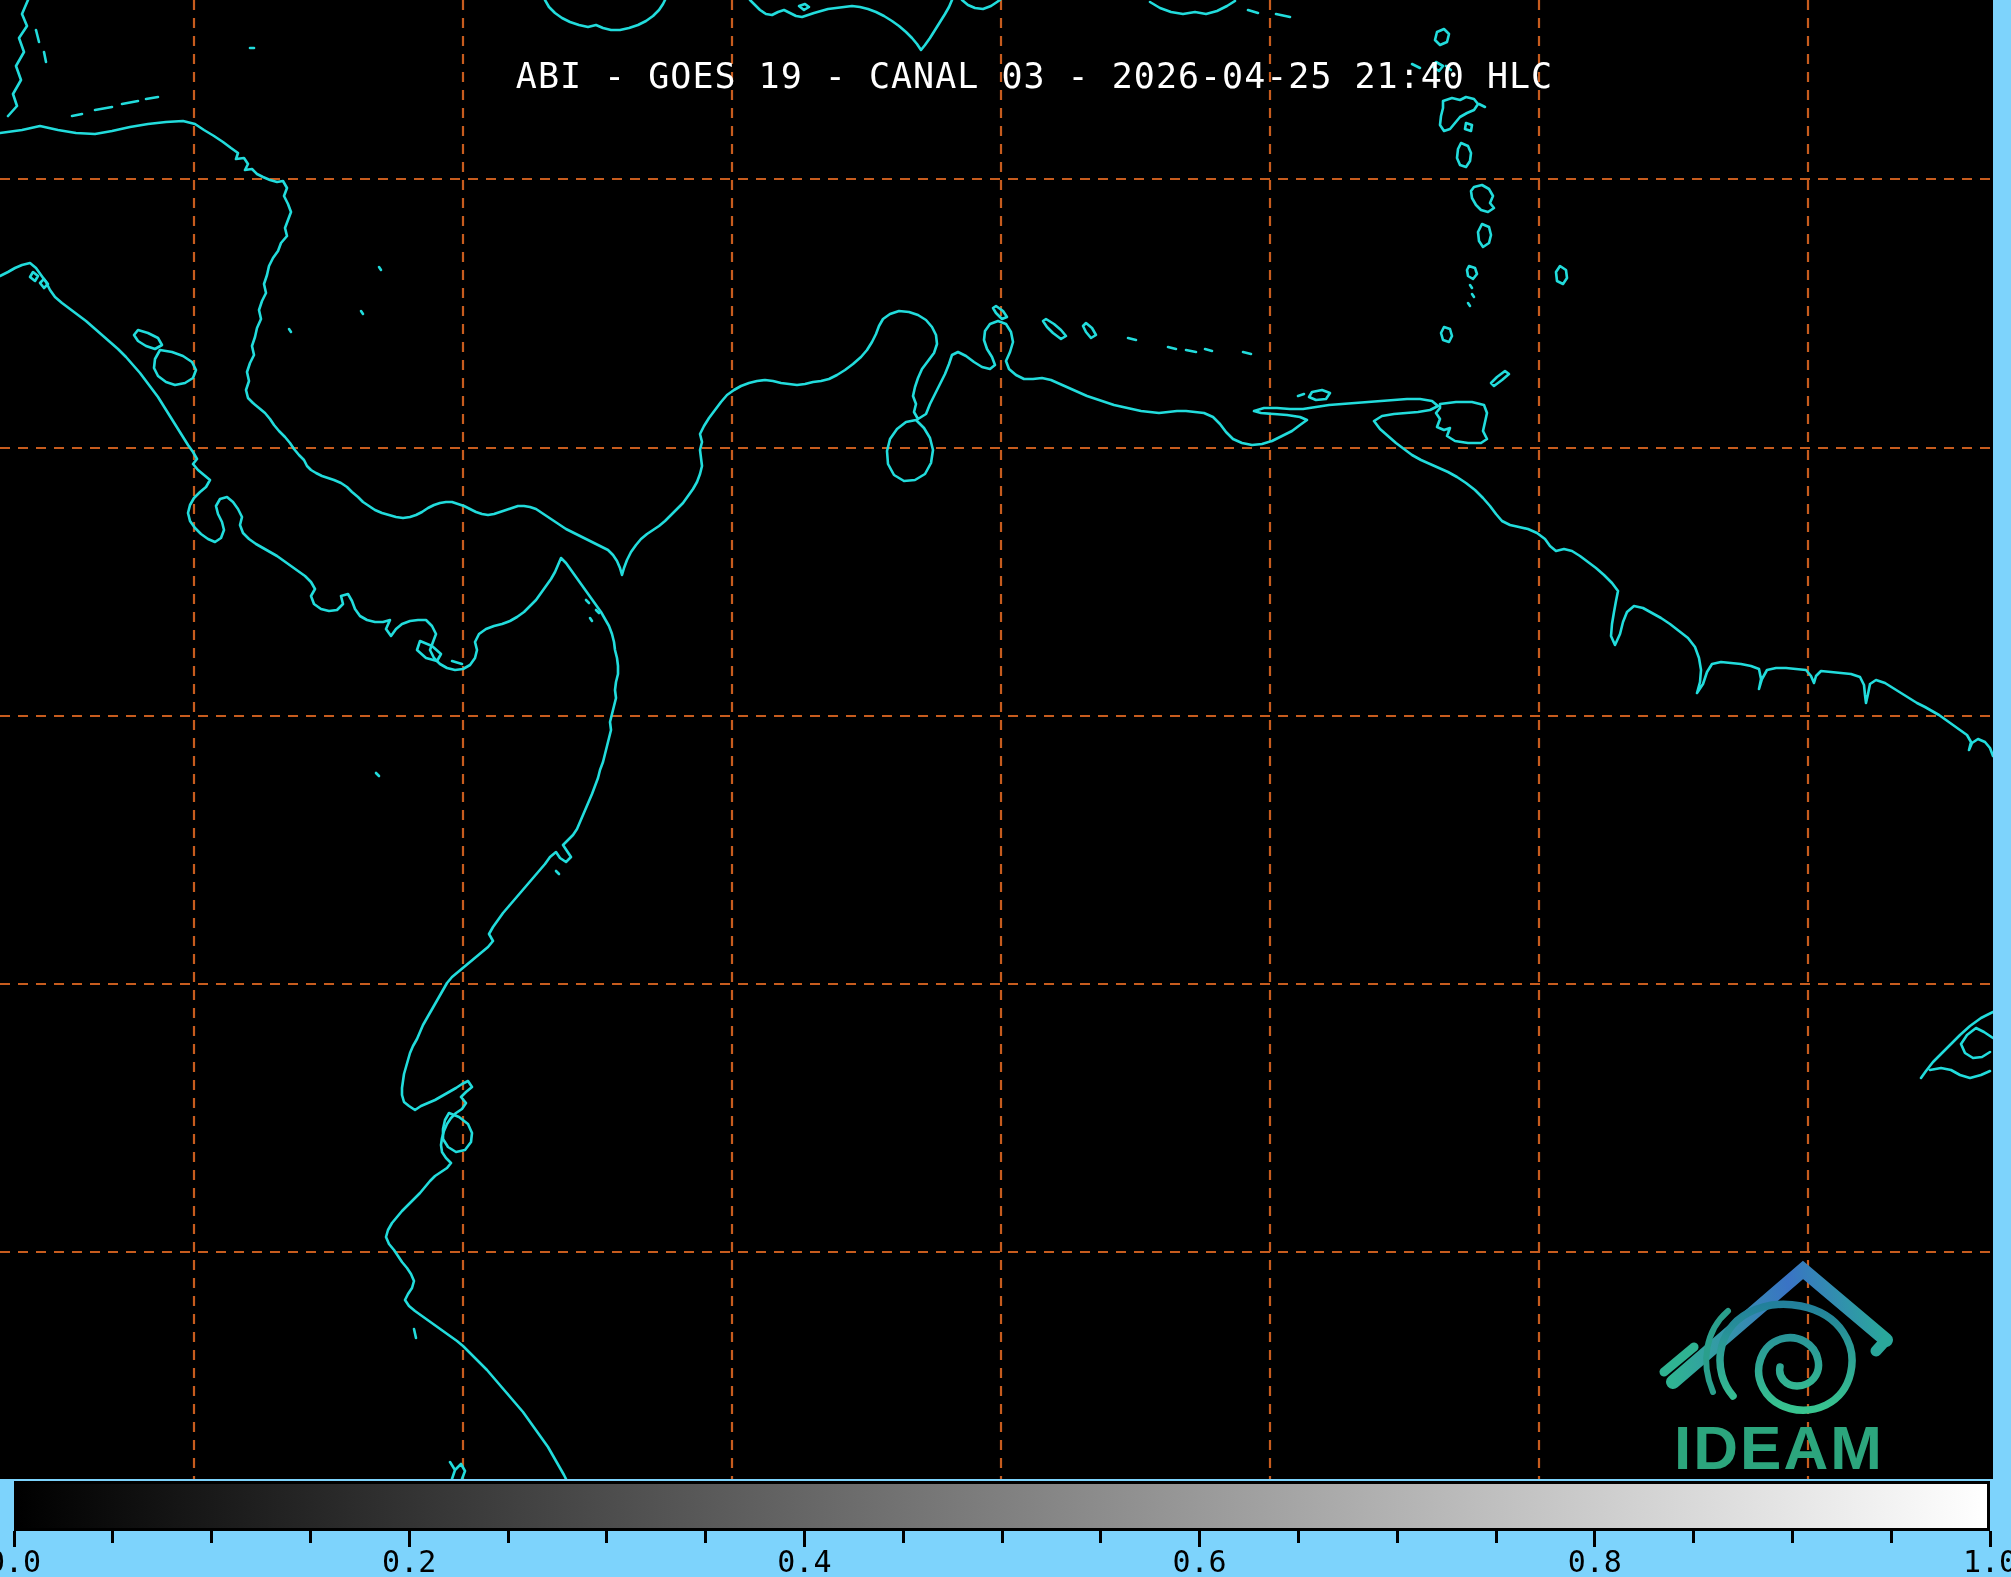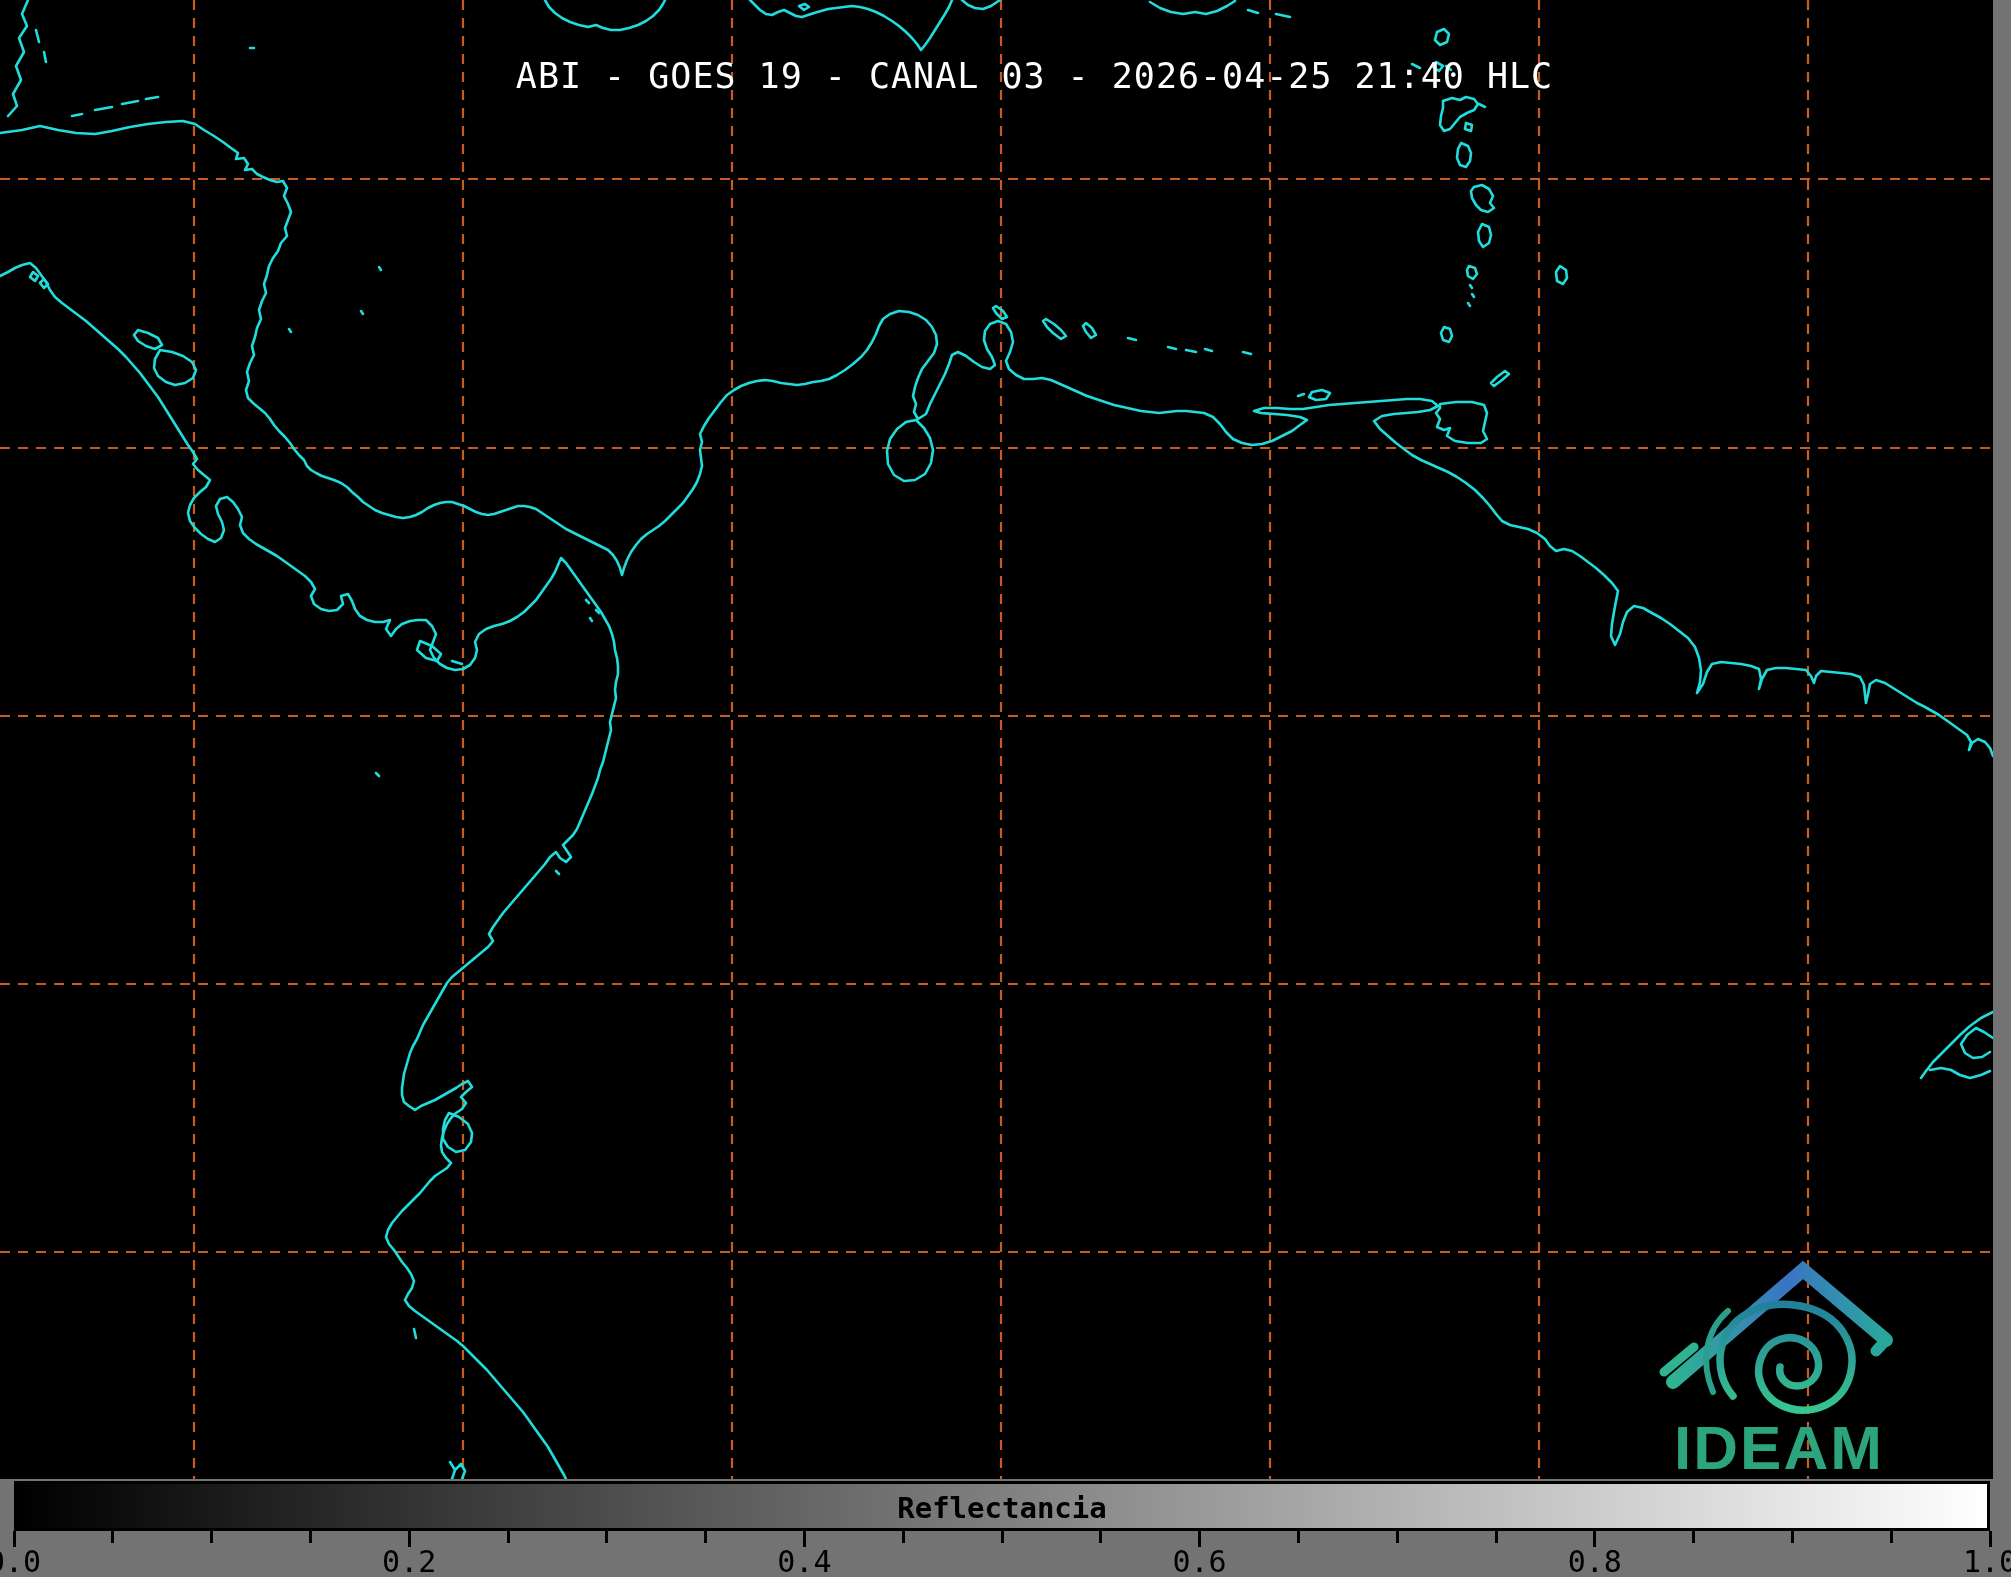--- a/index.html
+++ b/index.html
@@ -1,16 +1,16 @@
 <!DOCTYPE html>
 <html><head>
 <meta charset="utf-8">
 <style>
   html,body{margin:0;padding:0;background:#ffffff;}
-  .page{position:relative;width:2011px;height:1577px;background:#737373;overflow:hidden;
+  .page{position:relative;width:2011px;height:1577px;background:#7dd3fc;overflow:hidden;
         font-family:"DejaVu Sans Mono", monospace;}
   .map{position:absolute;left:0;top:0;width:1993px;height:1479px;background:#000000;}
   .map svg.base{position:absolute;left:0;top:0;}
   .map-title{position:absolute;left:0;top:56px;width:100%;text-align:center;
              color:#ffffff;font-size:35px;letter-spacing:1px;transform:translateX(38px);
              font-family:"DejaVu Sans Mono", monospace;}
   .logo-svg{position:absolute;left:0px;top:0px;}
   .cbar{position:absolute;left:14px;top:1481px;width:1976px;height:50px;
         background:linear-gradient(to right,#000000,#ffffff);
         border:3px solid #000;box-sizing:border-box;}
@@ -117,21 +117,20 @@
       </g>
       <g>
         <path d="M1733,1396 C1712,1372 1716,1330 1748,1313 C1780,1296 1825,1305 1843,1332 C1860,1357 1852,1392 1826,1405 C1803,1416 1774,1409 1763,1388 C1753,1369 1761,1345 1781,1339 C1798,1334 1815,1344 1818,1360 C1821,1374 1811,1386 1797,1386 C1786,1386 1778,1377 1780,1367" fill="none" stroke="url(#lgS)" stroke-width="7.5" stroke-linecap="round"></path>
         <path d="M1713,1392 C1700,1362 1706,1330 1728,1311" fill="none" stroke="#2a9f8c" stroke-width="6" stroke-linecap="round"></path>
       </g>
       <text x="1779" y="1469" text-anchor="middle" font-family="Liberation Sans, sans-serif" font-weight="bold" font-size="62" letter-spacing="2" fill="#2ca57d">IDEAM</text>
     </svg>
   </div>
 
   <div class="cbar"></div>
-  <div class="cbar-label">Reflectancia</div>
   <div id="cbar-axis">
       <div class="tick major" style="left: 12.5px;"></div>
       <div class="tick minor" style="left: 111.3px;"></div>
       <div class="tick minor" style="left: 210.1px;"></div>
       <div class="tick minor" style="left: 308.9px;"></div>
       <div class="tick major" style="left: 407.7px;"></div>
       <div class="tick minor" style="left: 506.5px;"></div>
       <div class="tick minor" style="left: 605.3px;"></div>
       <div class="tick minor" style="left: 704.1px;"></div>
       <div class="tick major" style="left: 802.9px;"></div>

